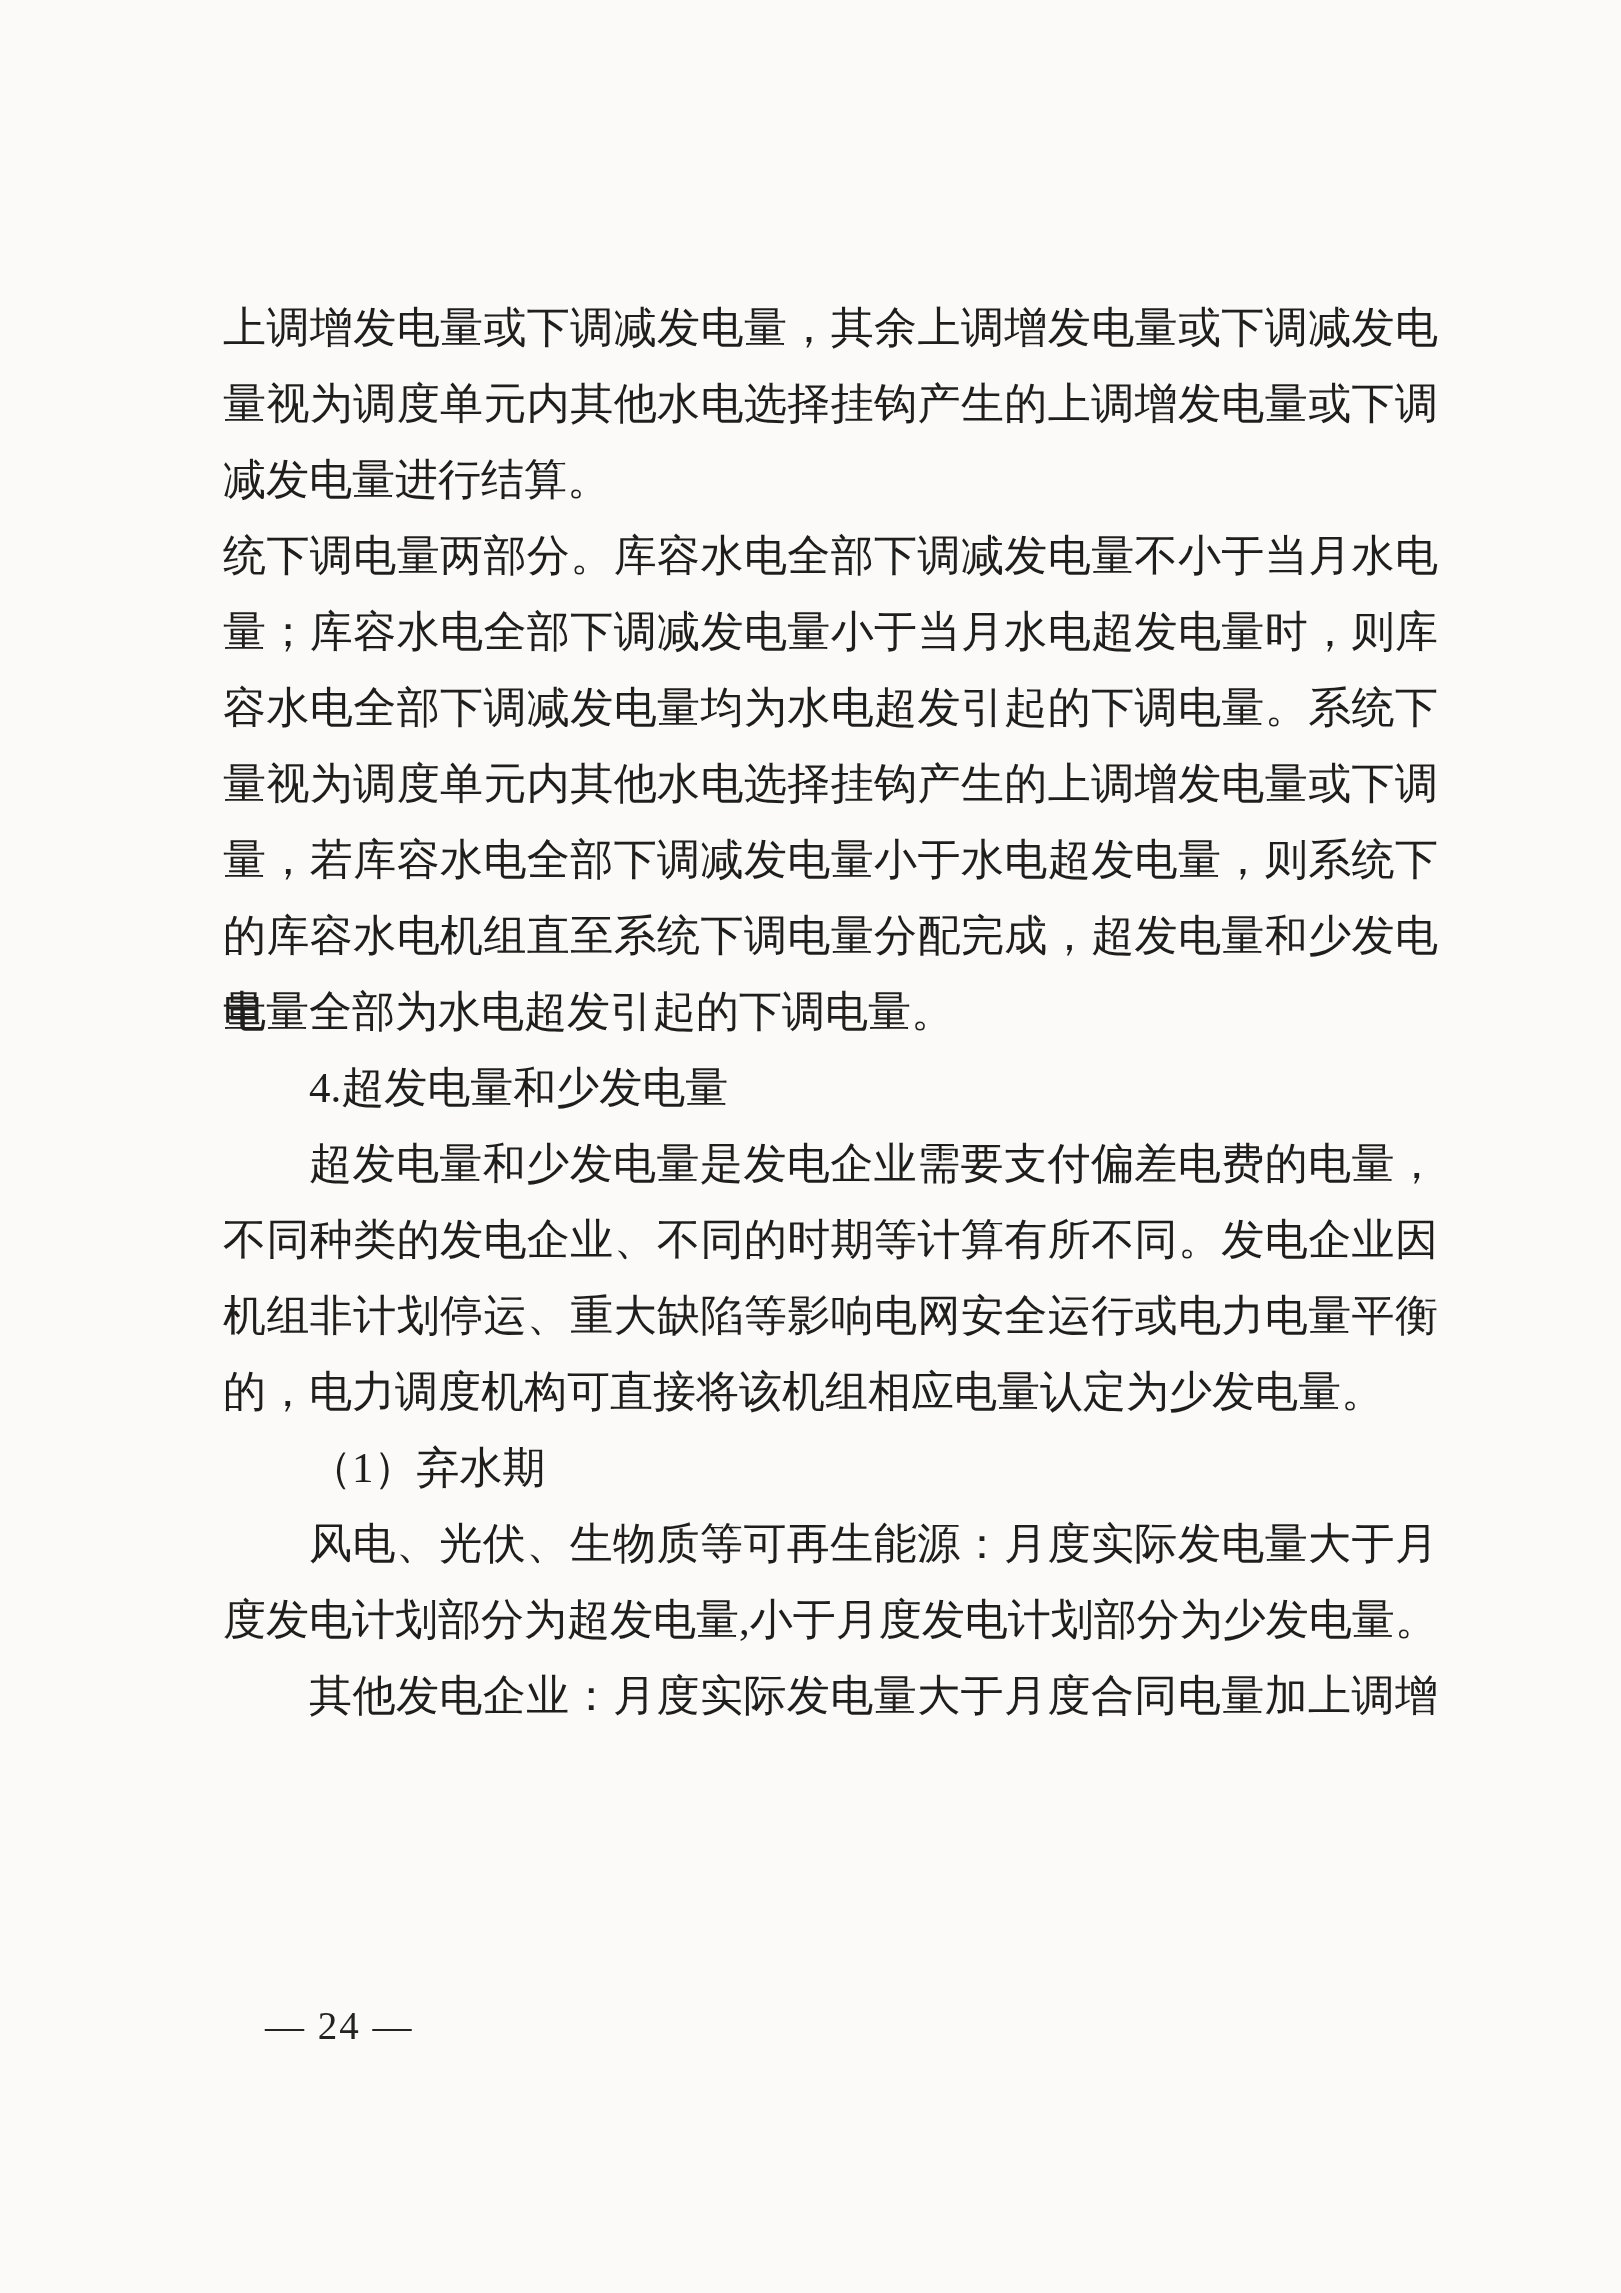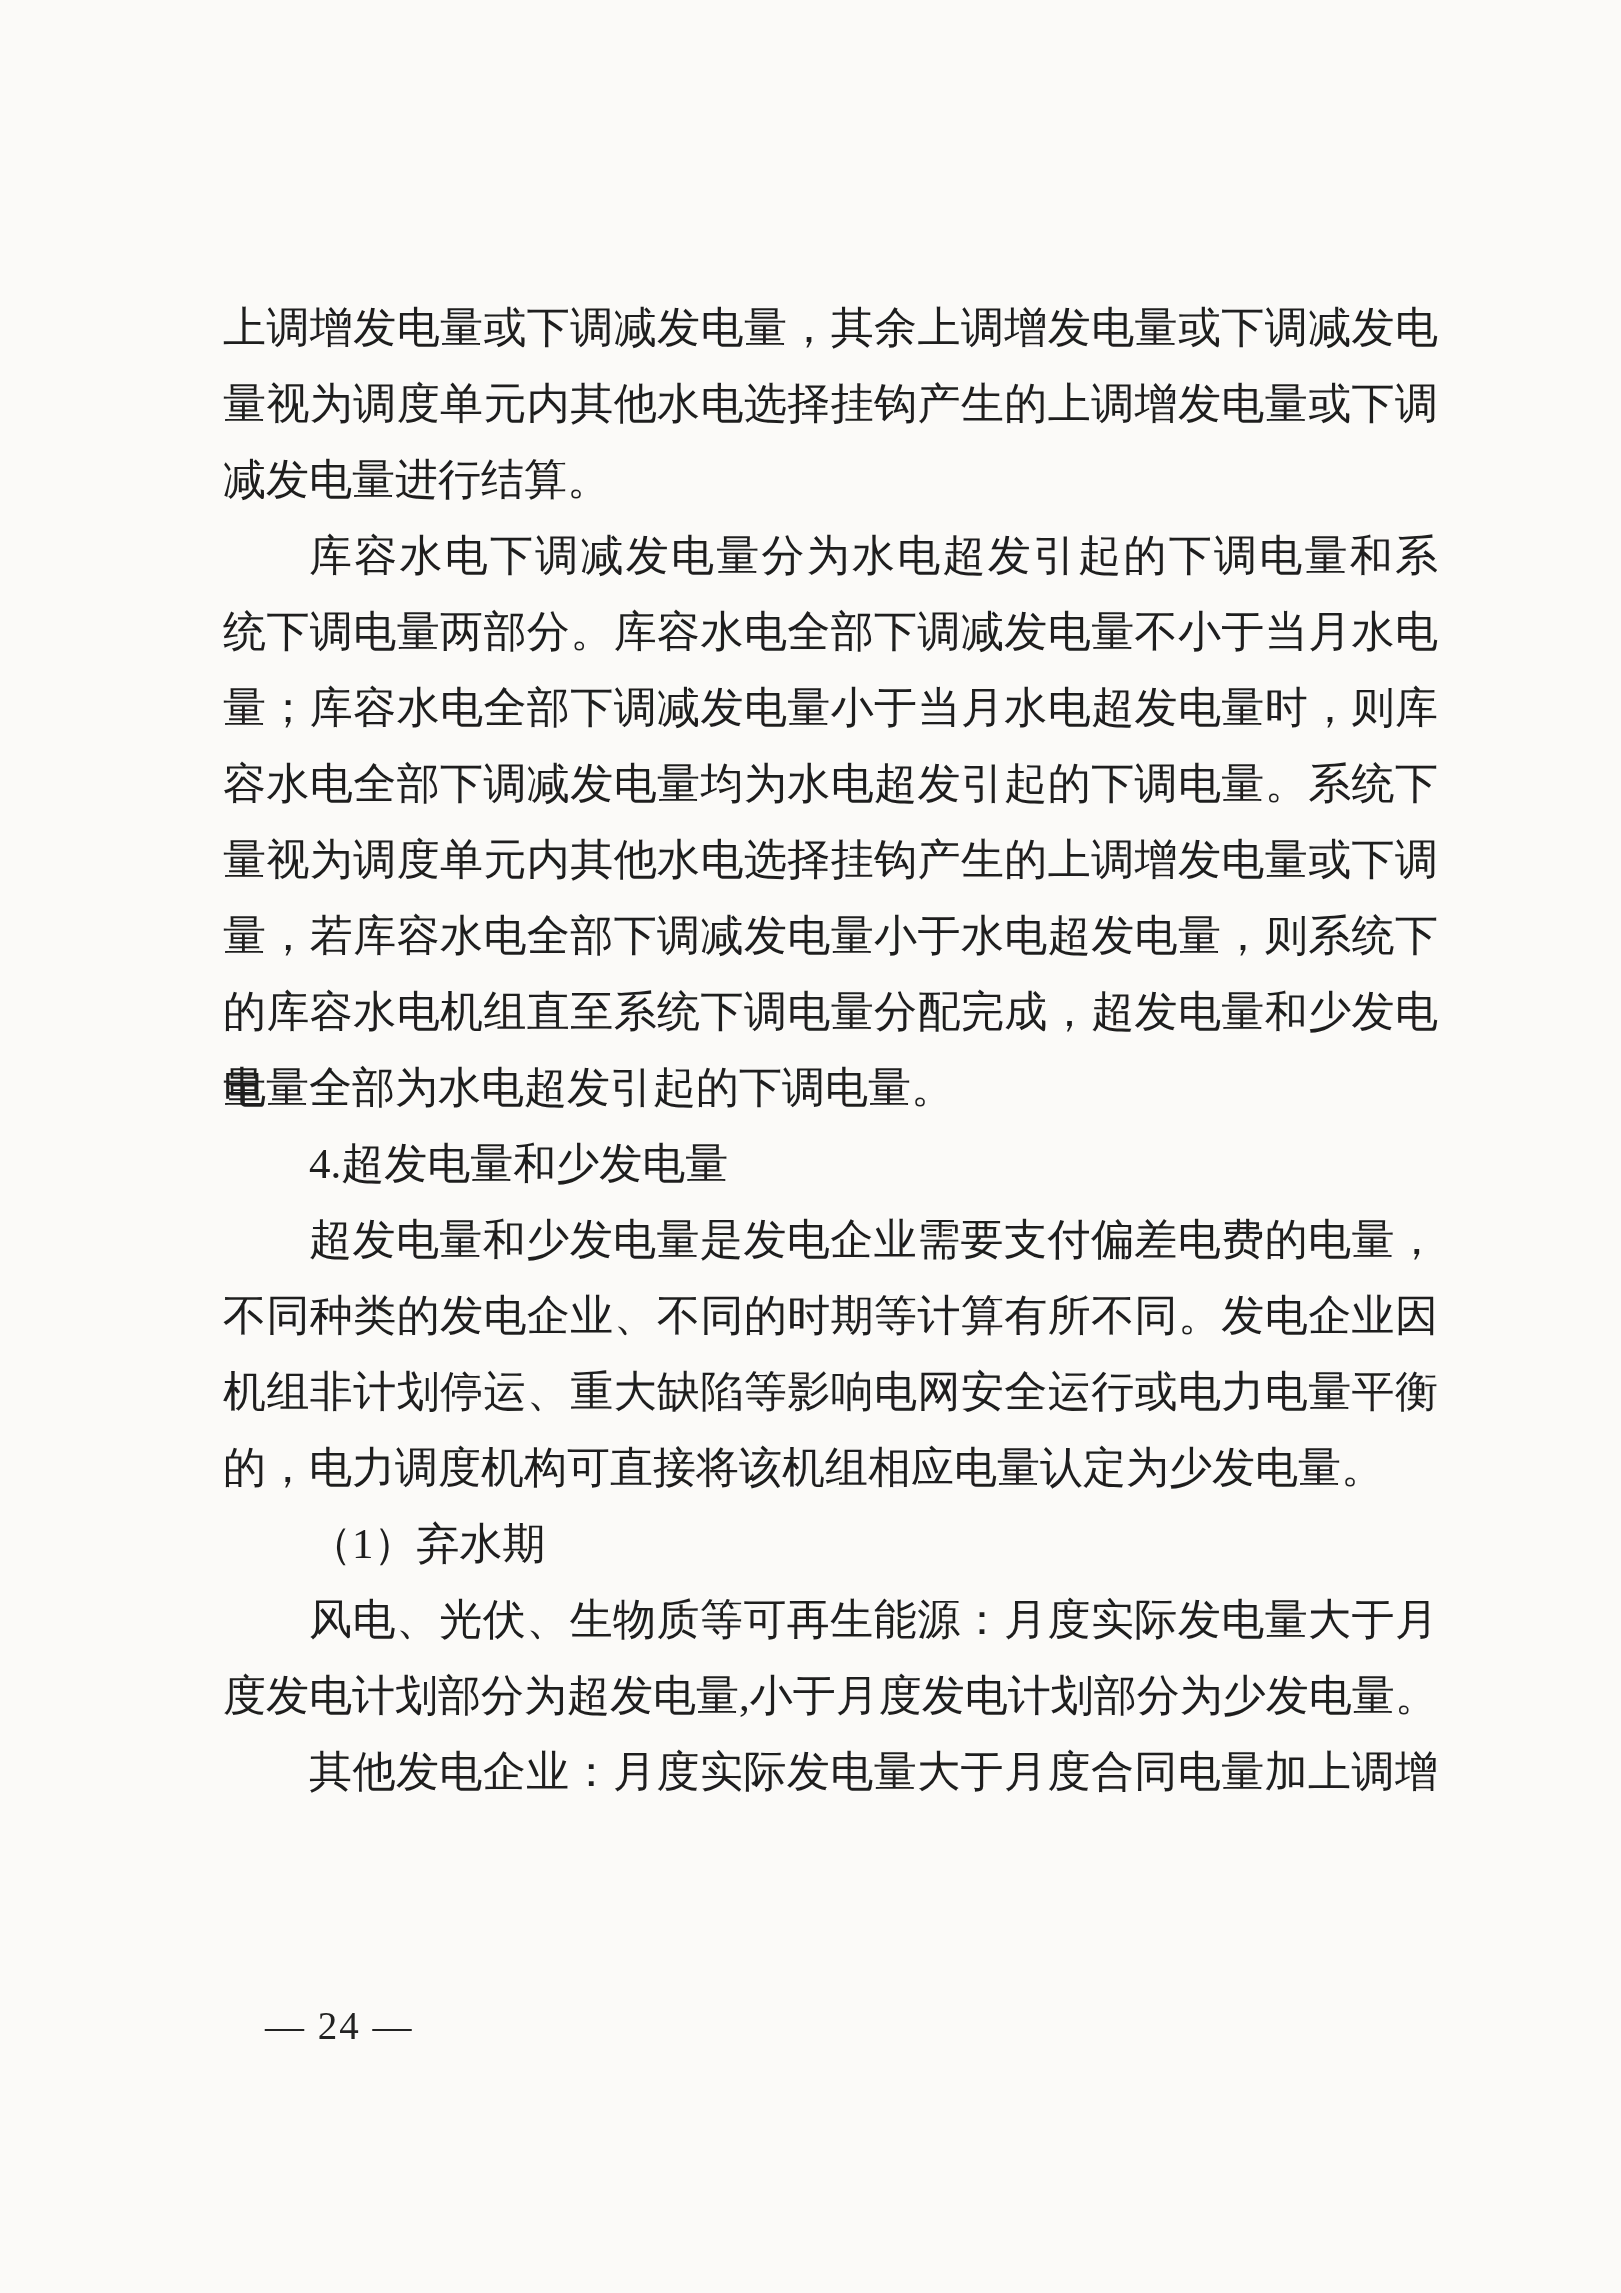--- a/index.html
+++ b/index.html
@@ -54,21 +54,20 @@
 <body>
 
 <div class="page">
 
   <div class="textblock">
 
     <div class="ln j">上调增发电量或下调减发电量，其余上调增发电量或下调减发电</div>
     <div class="ln j">量视为调度单元内其他水电选择挂钩产生的上调增发电量或下调</div>
     <div class="ln">减发电量进行结算。</div>
 
-    <div class="ln j ind">库容水电下调减发电量分为水电超发引起的下调电量和系</div>
     <div class="ln j">统下调电量两部分。库容水电全部下调减发电量不小于当月水电</div>
     <div class="ln j">量；库容水电全部下调减发电量小于当月水电超发电量时，则库</div>
     <div class="ln j">容水电全部下调减发电量均为水电超发引起的下调电量。系统下</div>
     <div class="ln j">量视为调度单元内其他水电选择挂钩产生的上调增发电量或下调</div>
     <div class="ln j">量，若库容水电全部下调减发电量小于水电超发电量，则系统下</div>
     <div class="ln j">的库容水电机组直至系统下调电量分配完成，超发电量和少发电量</div>
     <div class="ln">电量全部为水电超发引起的下调电量。</div>
 
     <div class="ln ind">4.超发电量和少发电量</div>
 

